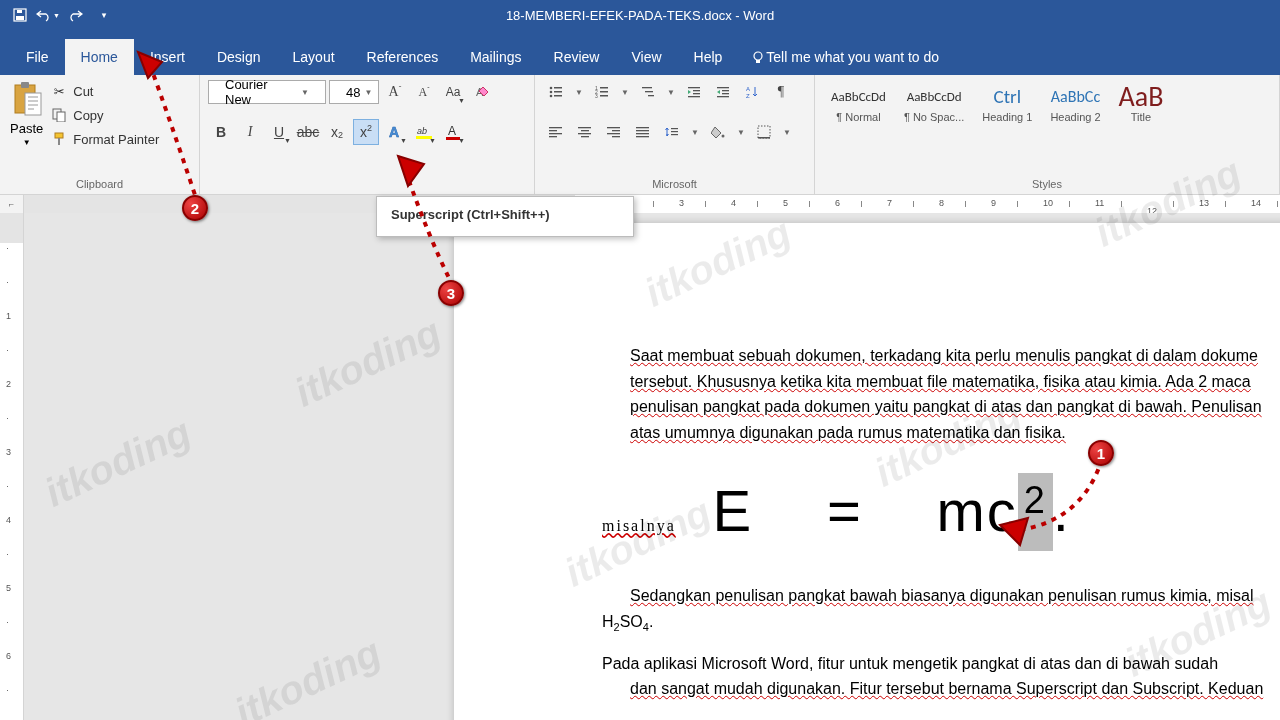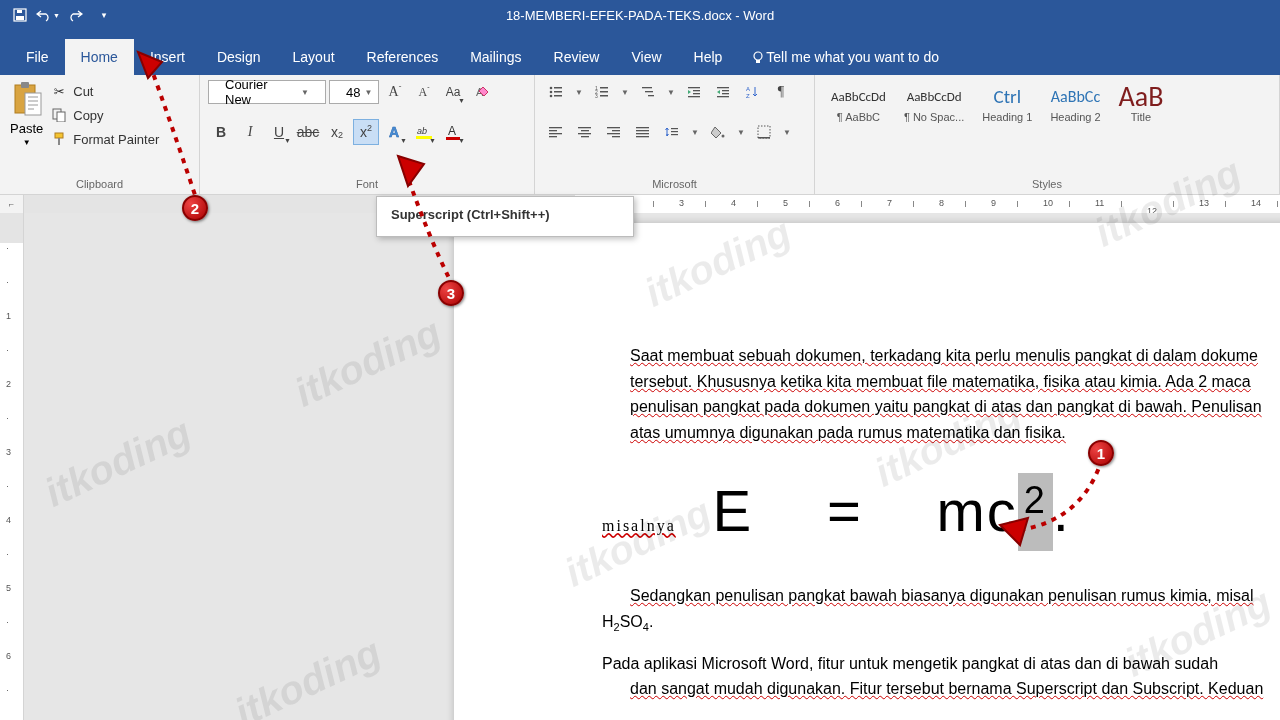--- a/index.html
+++ b/index.html
@@ -208,21 +208,20 @@
           </div>
         <div class="rb">
             <svg width="16" height="16">
               <text x="3" y="11" font-size="12" font-family="serif" fill="#333">A</text>
               <rect x="1" y="13" width="14" height="3" fill="#c00"></rect>
             </svg>
             <span class="dd">▼</span>
           </div>
       </div>
     </div>
-    <div class="group-label">Font</div>
   </div>
 
   <div class="group" style="width:280px">
     <div class="group-controls" style="flex-direction:column;gap:8px">
       <div class="font-row">
         <div class="rb">
             <svg width="14" height="14">
               <circle cx="2" cy="3" r="1.3" fill="#555"></circle>
               <rect x="5" y="2" width="8" height="1.5" fill="#555"></rect>
               <circle cx="2" cy="7" r="1.3" fill="#555"></circle>
@@ -336,21 +335,21 @@
           <div class="rb-dd">▼</div>
       </div>
     </div>
     <div class="group-label">Microsoft</div>
   </div>
 
   <div class="group" style="flex:1">
     <div class="group-controls" id="styles-row">
         <div class="style-item">
           <div class="style-preview" style="font-size:13px;color:#333">AaBbCcDd</div>
-          <div class="style-name">¶ AaBbC</div>
+          <div class="style-name">¶ Normal</div>
         </div>
         <div class="style-item">
           <div class="style-preview" style="font-size:13px;color:#333">AaBbCcDd</div>
           <div class="style-name">¶ No Spac...</div>
         </div>
         <div class="style-item">
           <div class="style-preview" style="font-size:19px;color:#2e74b5">Ctrl</div>
           <div class="style-name">Heading 1</div>
         </div>
         <div class="style-item">

